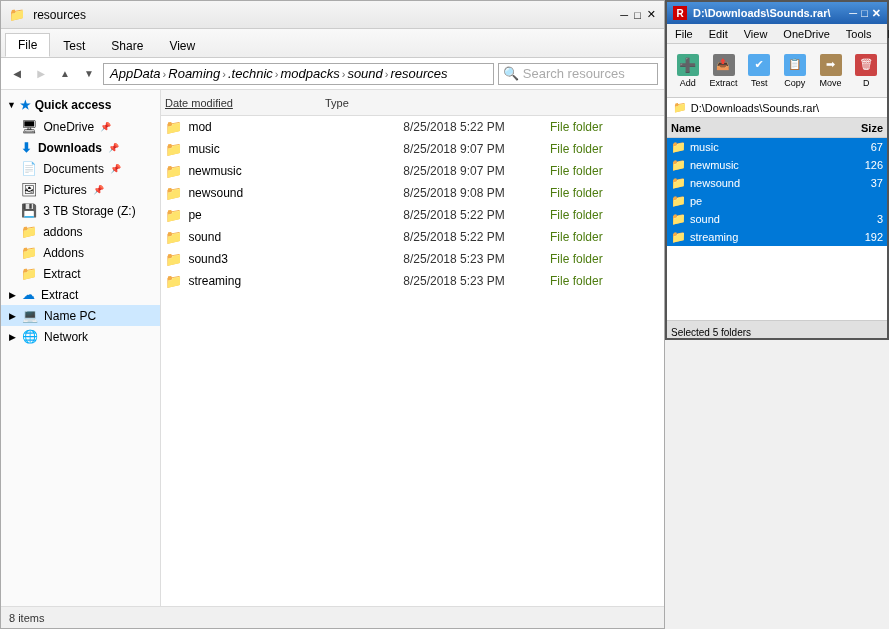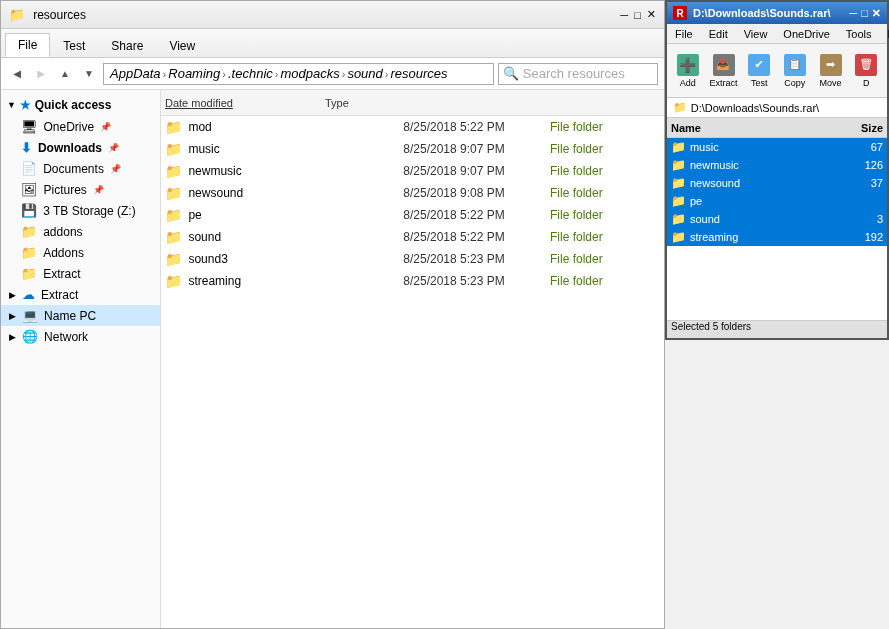--- a/index.html
+++ b/index.html
@@ -285,21 +285,21 @@
     .winrar-file-row.selected { background: #0078d7; color: #fff; }
     .wr-file-name { flex: 1; display: flex; align-items: center; gap: 4px; }
     .wr-file-size { width: 60px; text-align: right; font-size: 11px; }
     .wr-folder-icon { color: #4a7ab5; font-size: 12px; }
     .winrar-file-row.selected .wr-folder-icon { color: #fff; }
     .winrar-status {
       height: 18px;
       background: #e0e0e0;
       border-top: 1px solid #ccc;
       display: flex;
-      align-items: flex-start;
+      align-items: flex-end;
       padding: 0 4px;
       font-size: 10px;
     }
   </style>
 </head>
 <body>
 
 <div class="explorer-window">
 
   <div class="title-bar">
@@ -484,20 +484,23 @@
       <span class="file-folder-icon">📁</span>
       <span>streaming</span>
     </div>
     <div class="file-date">8/25/2018 5:23 PM</div>
     <div class="file-type">File folder</div>
   </div>
         </div>
     </div>
   </div>
 
+  <div class="status-bar">
+    <span>8 items</span>
+  </div>
 </div>
 
 <div class="winrar-window">
 
   <div class="winrar-title">
     <div class="winrar-title-icon">R</div>
     <span>D:\Downloads\Sounds.rar\</span>
     <div style="flex:1"></div>
     <span style="cursor:pointer;margin-right:4px;">─</span>
     <span style="cursor:pointer;margin-right:4px;">□</span>

